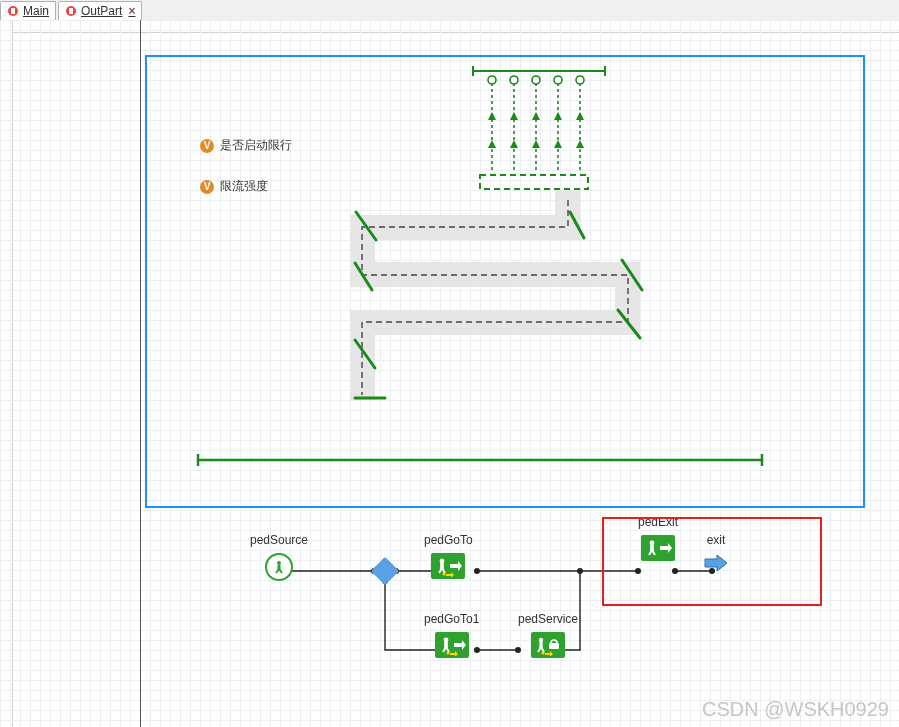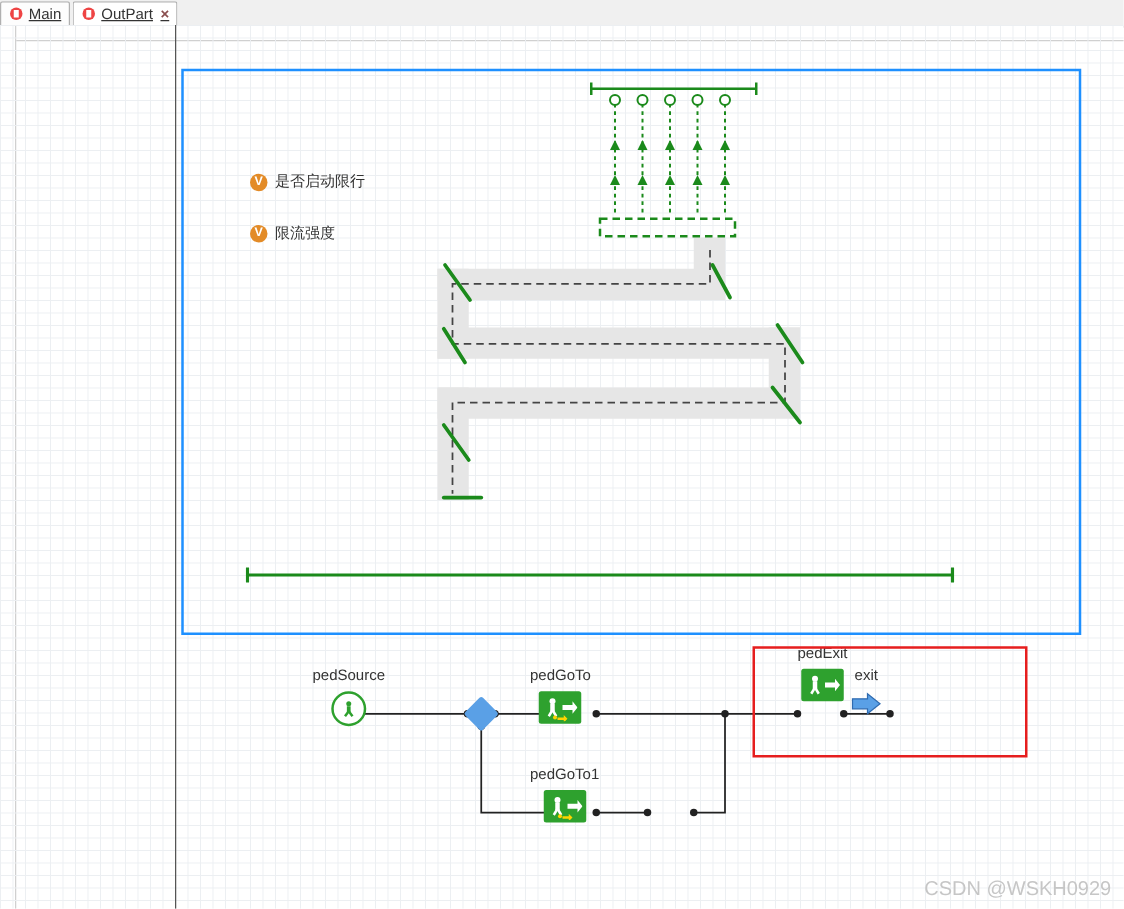--- a/index.html
+++ b/index.html
@@ -119,21 +119,21 @@
   }
 
   
   .highlight {
     position:absolute;
     border: 2px solid #e61e1e;
   }
 
   
   .watermark {
-    position:absolute; right:10px; bottom:6px; color:#c6c6c6; font-size:16px;
+    position:absolute; right:10px; bottom:6px; color:#c6c6c6; font-size:20px;
     font-family: Arial, sans-serif;
     margin-top: 44px;
   }
 
   
   .ped-svg { width:28px; height:22px; }
 </style>
 </head>
 <body>
 
@@ -331,21 +331,21 @@
             <circle cx="8" cy="6" r="2.4"></circle>
             <rect x="6.2" y="8" width="3.6" height="6"></rect>
             <line x1="5" y1="18" x2="8" y2="13" stroke="#fff" stroke-width="2"></line>
             <line x1="11" y1="18" x2="8" y2="13" stroke="#fff" stroke-width="2"></line>
             <polygon points="16,9 24,9 24,6 28,11 24,16 24,13 16,13"></polygon>
           </g>
         </svg>
     </div>
   </div>
 
-  <div class="block" style="left:540px; top:18px">
+  <div class="block" style="left:563px; top:18px">
     <div class="label">exit</div>
     <div class="node-arrow">
       <svg width="26" height="20">
           <polygon points="2,6 14,6 14,2 24,10 14,18 14,14 2,14" fill="#5aa0e6" stroke="#2f6bb0" stroke-width="1"></polygon>
         </svg>
     </div>
   </div>
 
   <div class="block" style="left:284px; top:97px">
     <div class="label">pedGoTo1</div>
@@ -359,18 +359,37 @@
             <polygon points="16,9 24,9 24,6 28,11 24,16 24,13 16,13"></polygon>
           </g>
           <g fill="#ffd400">
             <circle cx="10" cy="19" r="1.6"></circle>
             <polygon points="12,19 17,19 17,17 20,20 17,23 17,21 12,21"></polygon>
           </g>
         </svg>
     </div>
   </div>
 
+  <div class="block" style="left:378px; top:97px">
+    <div class="label">pedService</div>
+    <div class="node-green">
+      <svg class="ped-svg">
+          <g fill="#fff">
+            <circle cx="7" cy="6" r="2.2"></circle>
+            <rect x="5.4" y="8" width="3.2" height="6"></rect>
+            <line x1="4" y1="18" x2="7" y2="13" stroke="#fff" stroke-width="2"></line>
+            <line x1="10" y1="18" x2="7" y2="13" stroke="#fff" stroke-width="2"></line>
+            <rect x="15" y="9" width="10" height="6" rx="1"></rect>
+            <path d="M17 9 a3 3 0 0 1 6 0" stroke="#fff" stroke-width="1.6" fill="none"></path>
+          </g>
+          <g fill="#ffd400">
+            <circle cx="9" cy="19" r="1.6"></circle>
+            <polygon points="11,19 16,19 16,17 19,20 16,23 16,21 11,21"></polygon>
+          </g>
+        </svg>
+    </div>
+  </div>
 
 </div>
 
 <div class="highlight" style="left:602px; top:517px; width:216px; height:85px"></div>
 
 <div class="watermark">CSDN @WSKH0929</div>
 
 </body></html>

